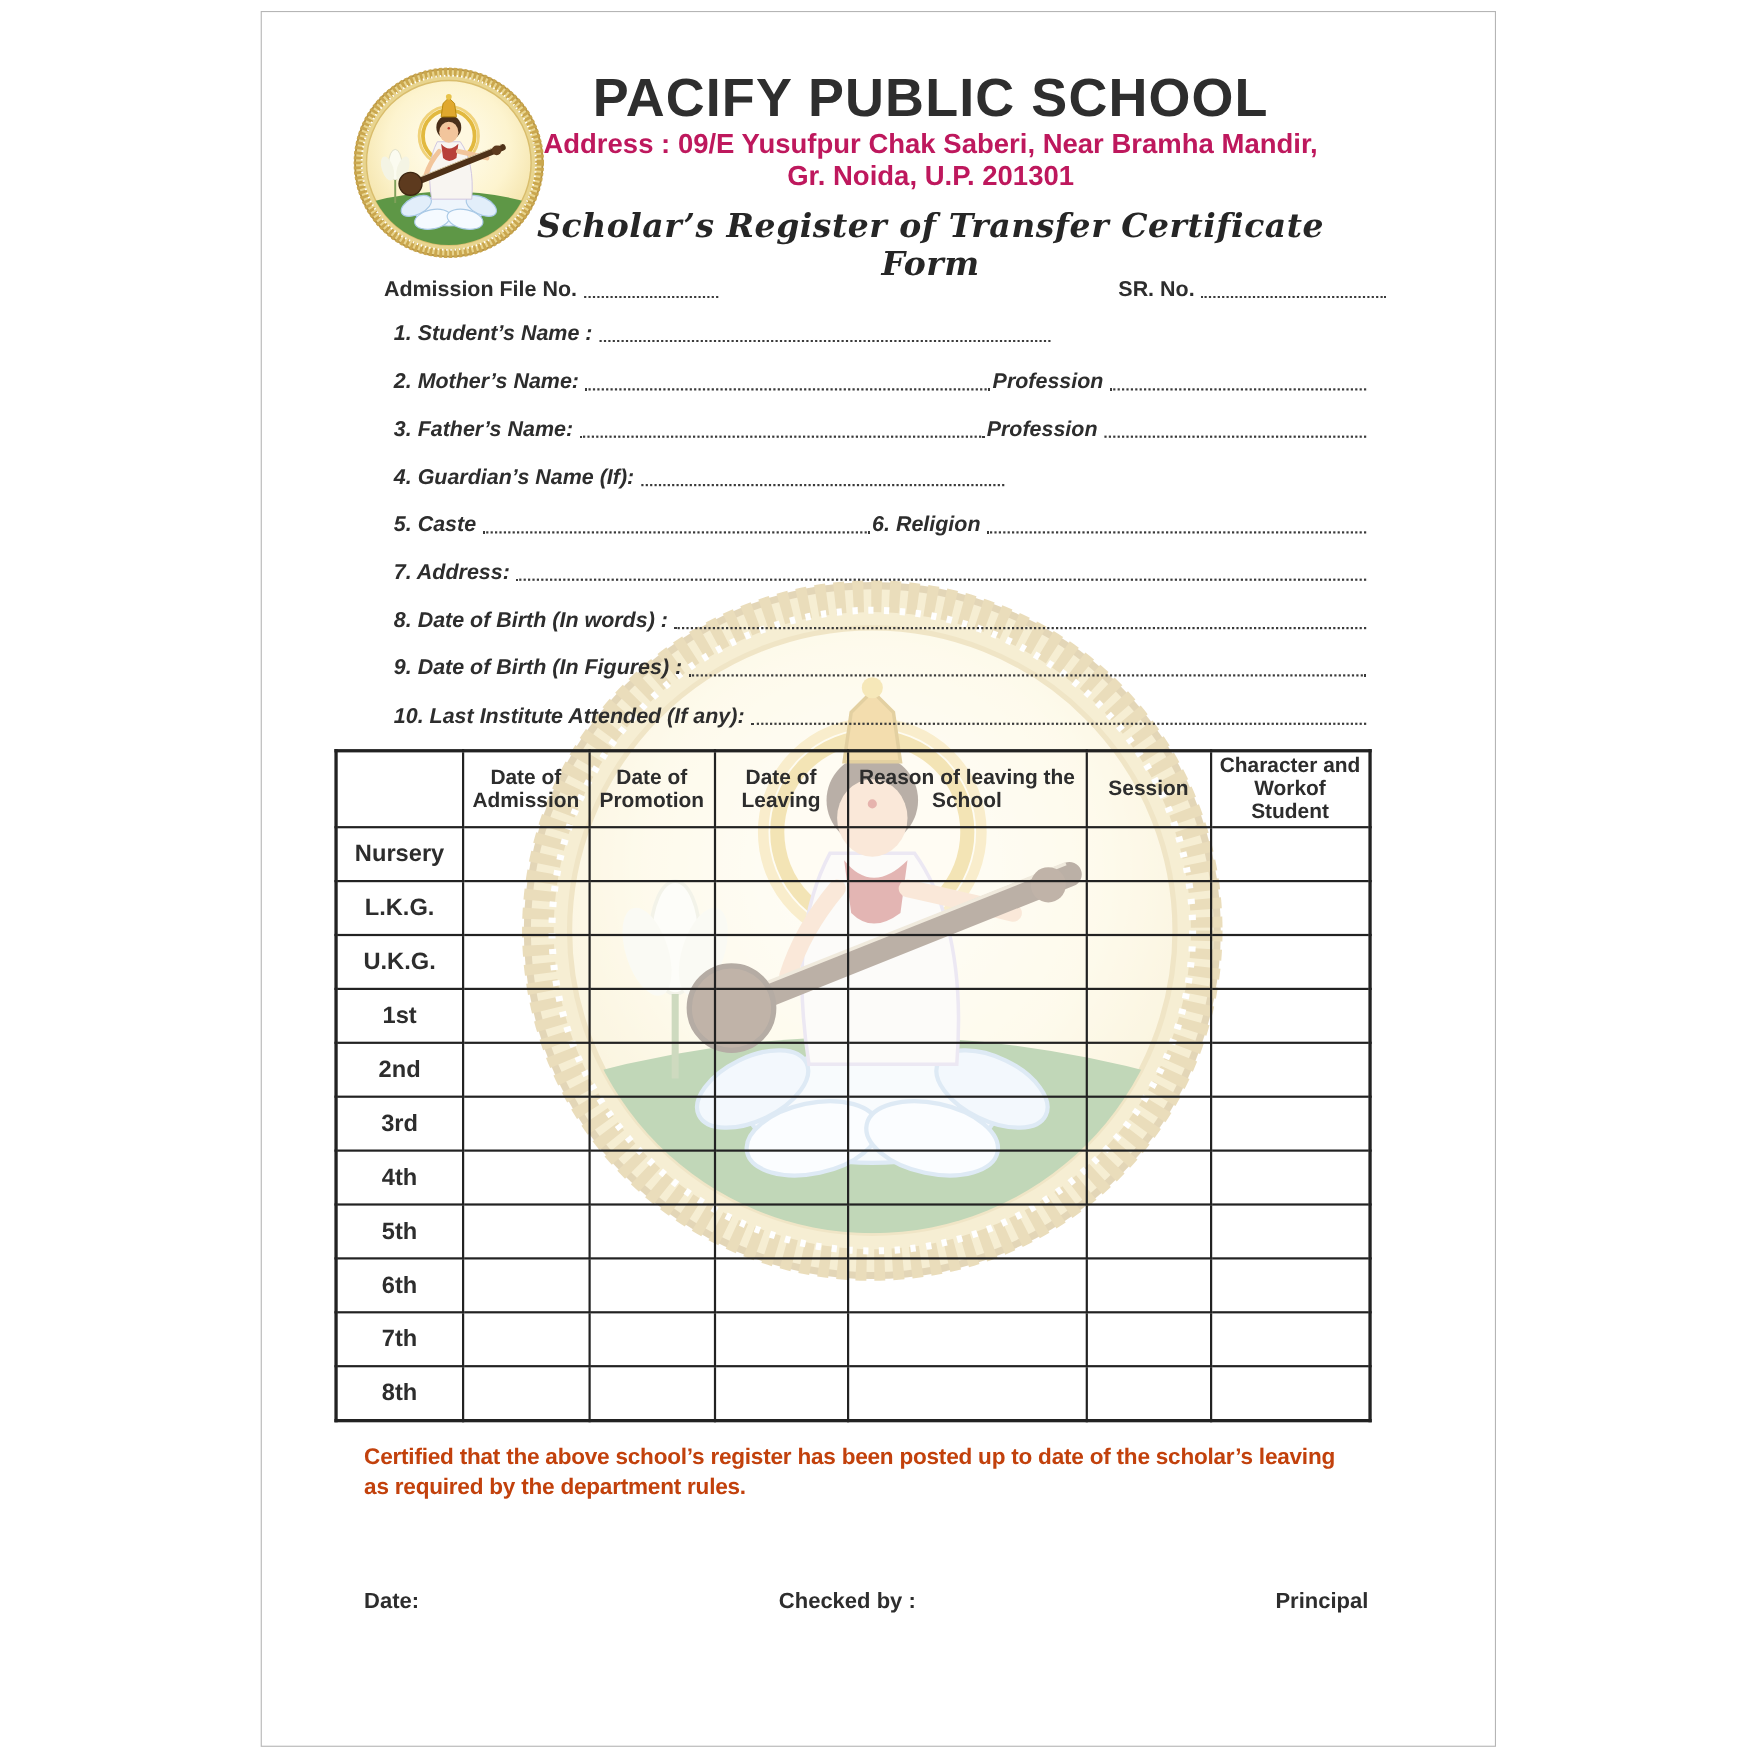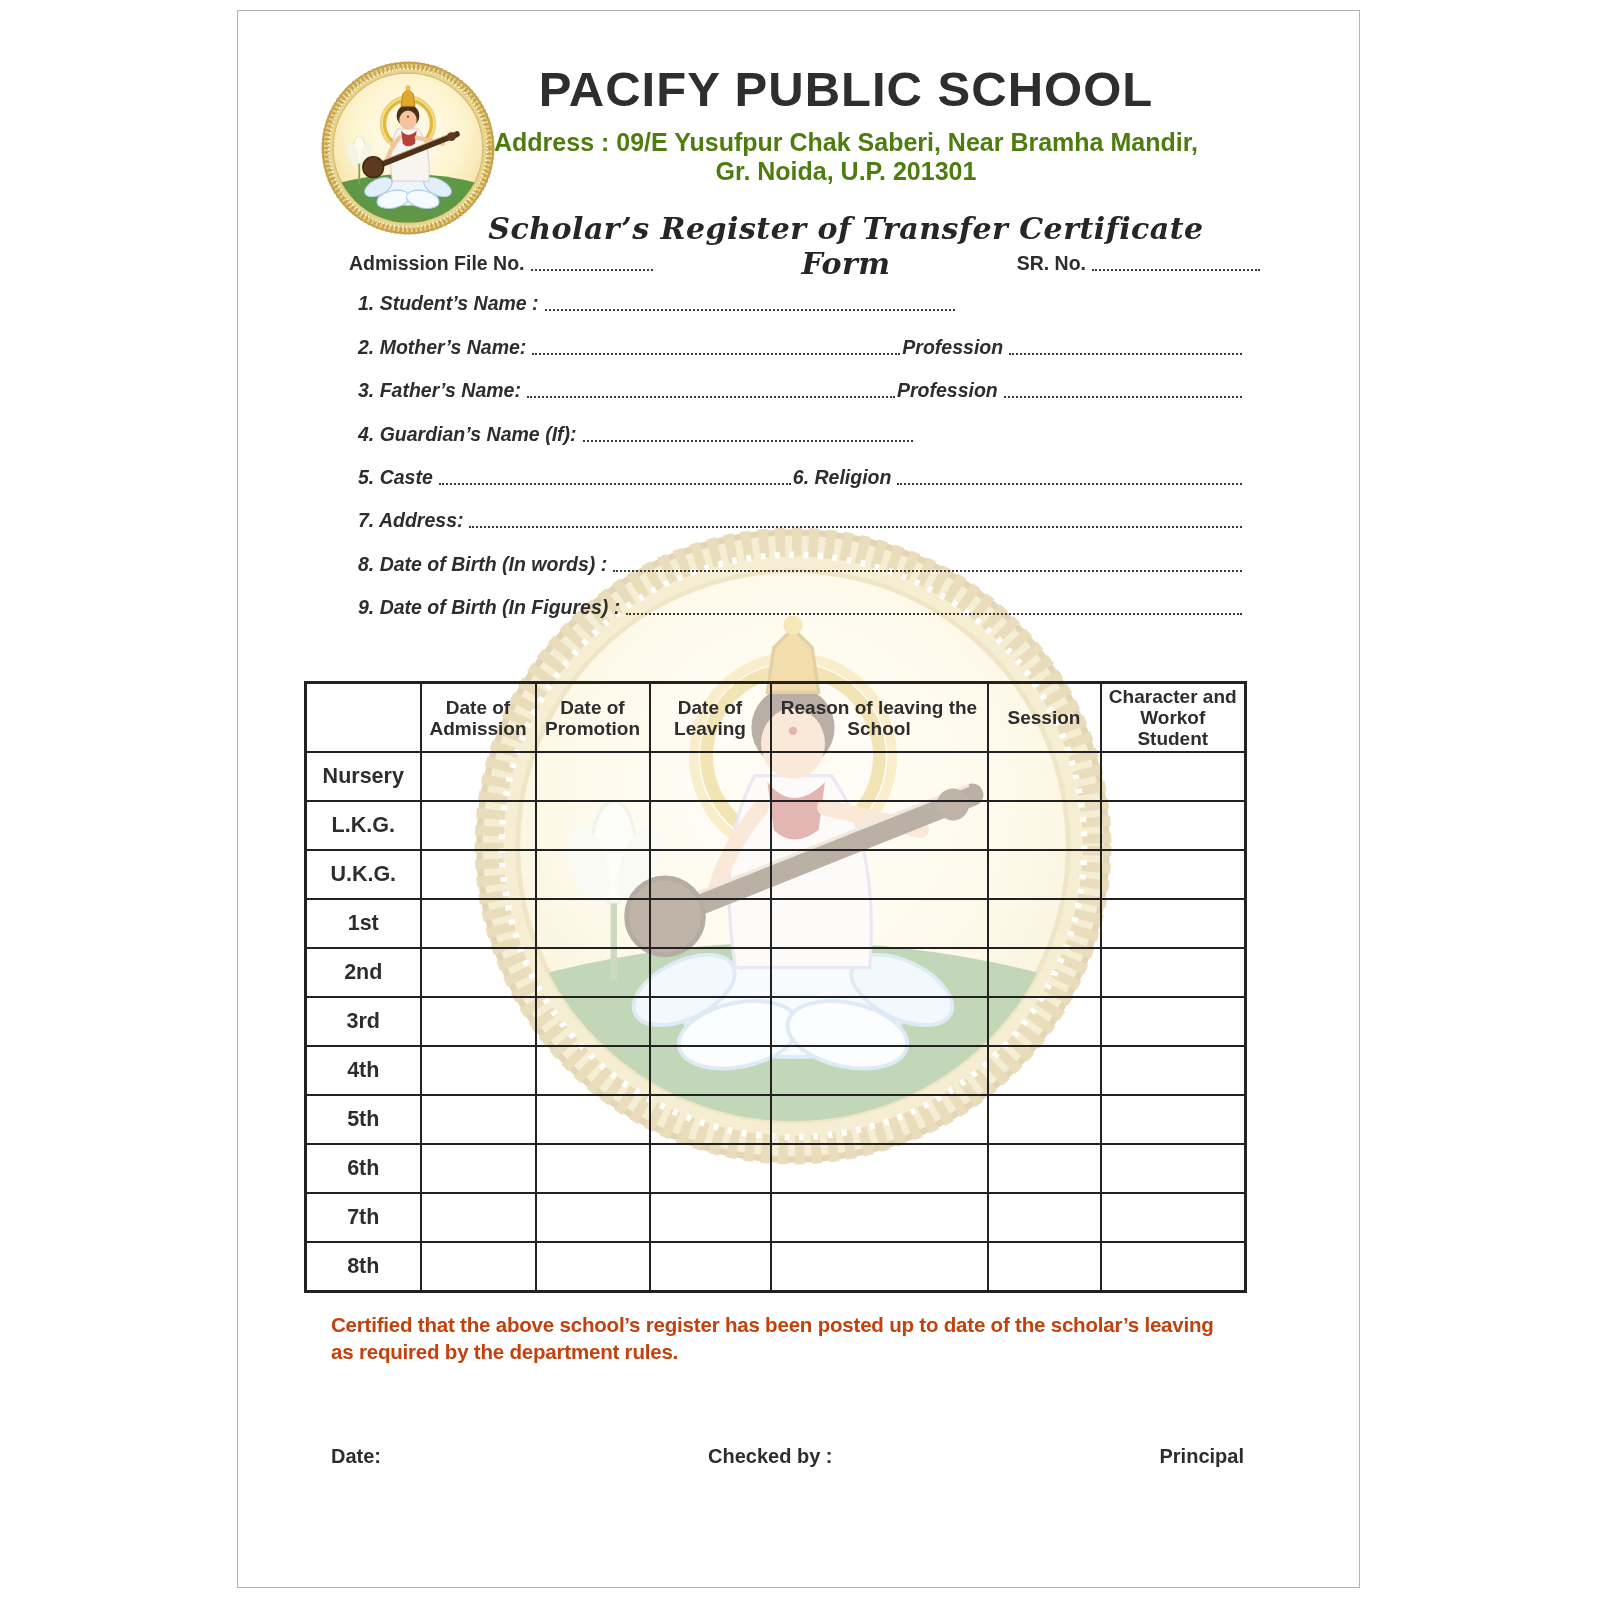--- a/index.html
+++ b/index.html
@@ -12,24 +12,24 @@
     position:absolute;left:237px;top:10px;width:1123px;height:1578px;
     background:#fff;border:1px solid #b5b5b5;box-sizing:border-box;overflow:hidden;
   }
   .abs{position:absolute;}
   
   .watermark{left:235px;top:515px;width:640px;height:640px;opacity:.38;z-index:0;}
   
   .logo{left:83px;top:50px;width:174px;height:174px;z-index:2;}
   .header-text{left:220px;top:50px;width:776px;text-align:center;z-index:2;}
   .school-name{font-size:49px;font-weight:700;letter-spacing:1px;color:#2e2e2e;}
-  .addr{font-size:25px;font-weight:700;line-height:29px;margin-top:11px;color:#4d7c0f;}
+  .addr{font-size:25px;font-weight:700;line-height:29px;margin-top:0;color:#be185d;}
   .form-title{
     font-family:"DejaVu Serif",serif;font-style:italic;font-weight:700;
-    font-size:30px;margin-top:25px;color:#262626;letter-spacing:.5px;
+    font-size:30px;margin-top:13px;color:#262626;letter-spacing:.5px;
   }
   
   .meta-row{left:111px;top:238px;width:913px;display:flex;align-items:flex-end;height:30px;
     padding-bottom:4px;box-sizing:border-box;z-index:2;}
   .flabel{font-size:19.5px;font-weight:700;white-space:nowrap;color:#2d2d2d;}
   .leader{display:inline-block;height:4px;border-bottom:2.6px dotted #3a3a3a;margin:0 2px 4px 6px;}
   .spacer{flex:1 1 auto;border:none;}
   .fields{left:120px;top:270px;width:886px;z-index:2;}
   .fline{display:flex;align-items:flex-end;height:43.4px;padding-bottom:9px;box-sizing:border-box;font-style:italic;}
   
@@ -159,20 +159,24 @@
         <span class="leader" style="flex: 1 1 auto;"></span>
       </div>
       <div class="fline">
         <span class="flabel">8. Date of Birth (In words) :</span>
         <span class="leader" style="flex: 1 1 auto;"></span>
       </div>
       <div class="fline">
         <span class="flabel">9. Date of Birth (In Figures) :</span>
         <span class="leader" style="flex: 1 1 auto;"></span>
       </div>
+      <div class="fline">
+        <span class="flabel">10. Last Institute Attended (If any):</span>
+        <span class="leader" style="flex: 1 1 auto;"></span>
+      </div>
     </div>
 
   <div class="abs classes-table">
     <table>
       <colgroup id="table-cols">
           <col style="width: 115px;">
           <col style="width: 115px;">
           <col style="width: 114px;">
           <col style="width: 121px;">
           <col style="width: 217px;">

